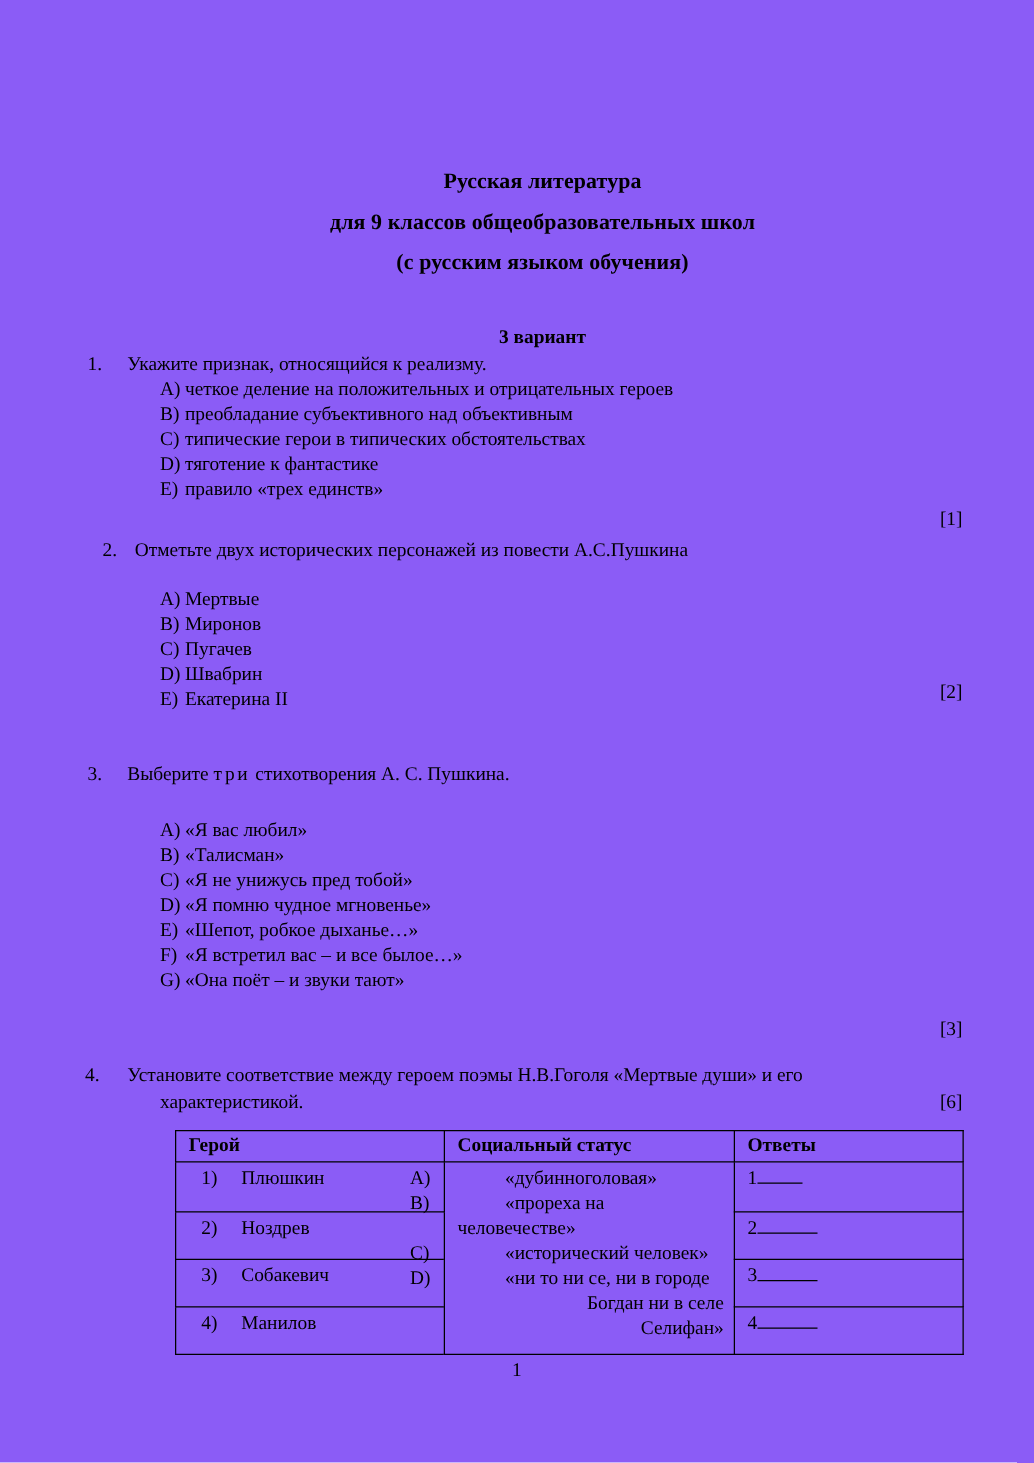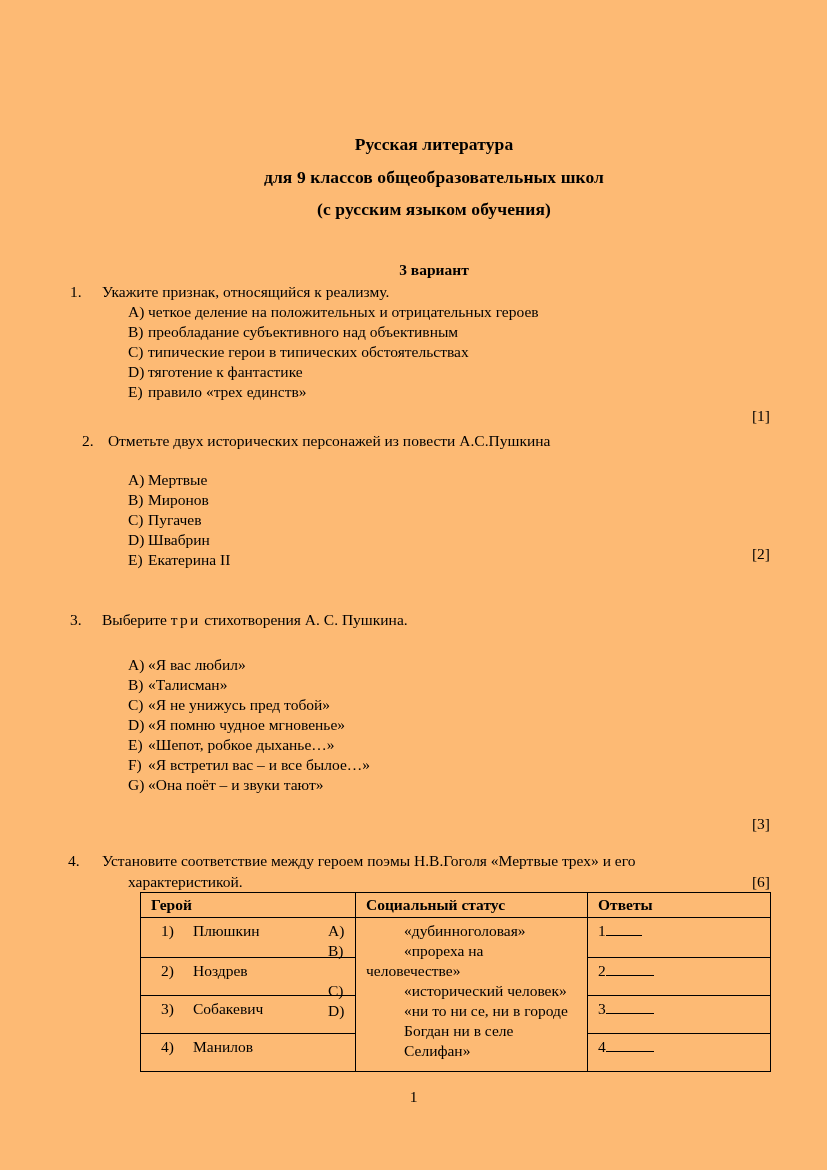--- a/index.html
+++ b/index.html
@@ -10,21 +10,21 @@
   }
   body {
     font-family: "Liberation Serif", "DejaVu Serif", serif;
     color: #000000;
   }
   .page {
     position: relative;
     width: 827px;
     height: 1170px;
     margin: 0 auto;
-    background: #fdba74;
+    background: #8b5cf6;
     box-sizing: border-box;
     overflow: hidden;
   }
   .content {
     position: absolute;
     left: 98px;
     top: 0;
     width: 672px;
   }
 
@@ -117,21 +117,21 @@
     right: 0;
     font-size: 15.5px;
     line-height: 20px;
   }
 
   
   .match-table {
     border-collapse: collapse;
     table-layout: fixed;
     width: 630px;
-    margin-top: 0;
+    margin-top: 12px;
     margin-left: 42px;
   }
   .match-table td,
   .match-table th {
     border: 1px solid #000000;
     vertical-align: top;
     padding: 3px 8px 3px 10px;
     font-size: 15.5px;
     line-height: 20px;
     box-sizing: border-box;
@@ -176,20 +176,21 @@
     width: 38px;
     box-sizing: border-box;
   }
   .status-cont {
     padding-left: 0;
     text-indent: 0;
   }
   .status-cont-indent {
     padding-left: 38px;
     text-indent: 0;
+    text-align: right;
   }
 
   .answer-cell {
     font-size: 15.5px;
     line-height: 20px;
   }
   .blank {
     display: inline-block;
     border-bottom: 1px solid #000000;
     height: 13px;
@@ -304,21 +305,21 @@
         <li class="option">
           <span class="opt-letter">G)</span><span class="opt-text">«Она поёт – и звуки тают»</span>
         </li>
       </ul>
       <div class="mark" style="margin-top:19px;">[3]</div>
     </div>
 
     <div class="question" style="margin-top:17px;">
       <div class="q-stem q4-stem">
         <span class="q-num">4.</span>
-        <span>Установите соответствие между героем поэмы Н.В.Гоголя «Мертвые трех»  и его</span>
+        <span>Установите соответствие между героем поэмы Н.В.Гоголя «Мертвые души»  и его</span>
       </div>
       <div style="position:relative; padding-left:30px;">
         <span class="q-stem">характеристикой.</span>
         <span class="mark-inline" style="top:0;">[6]</span>
       </div>
 
       <table class="match-table">
         <thead>
           <tr>
             <th class="col-hero">Герой</th>

